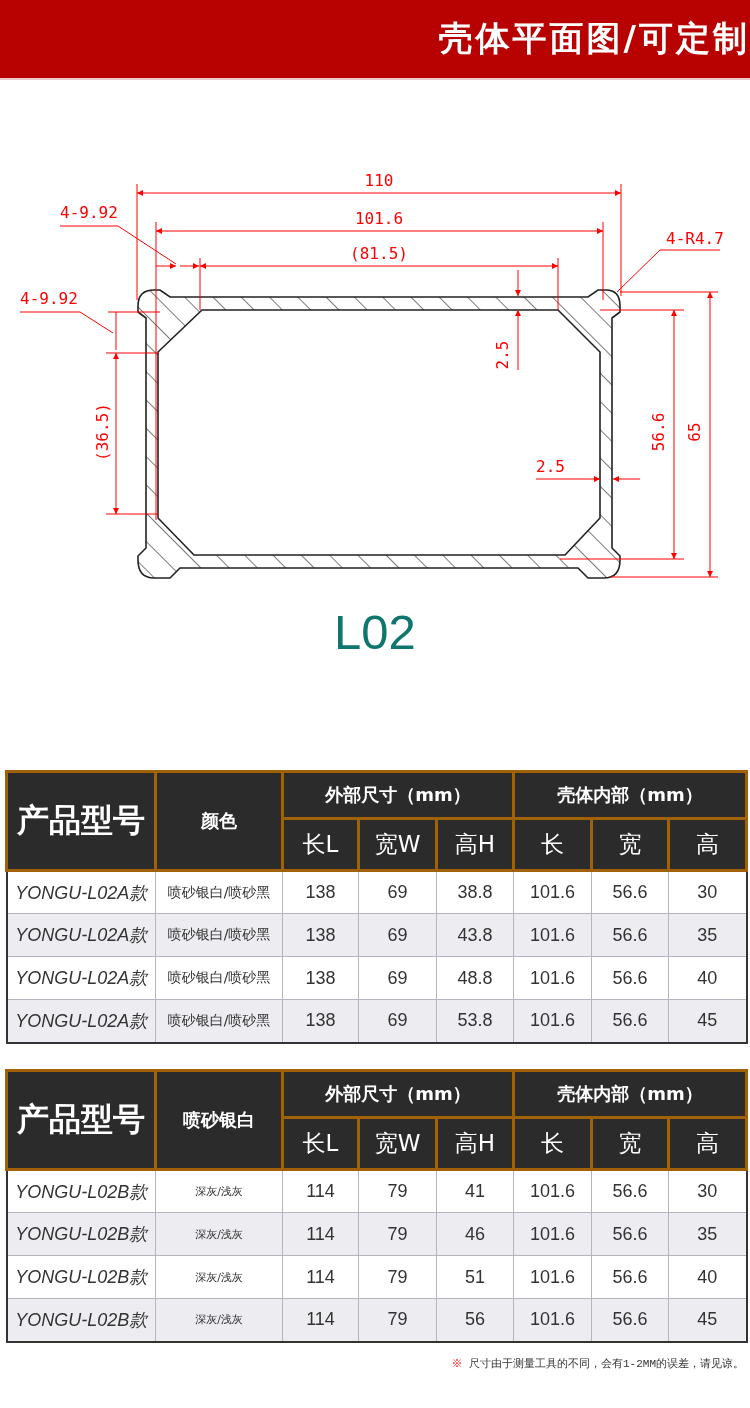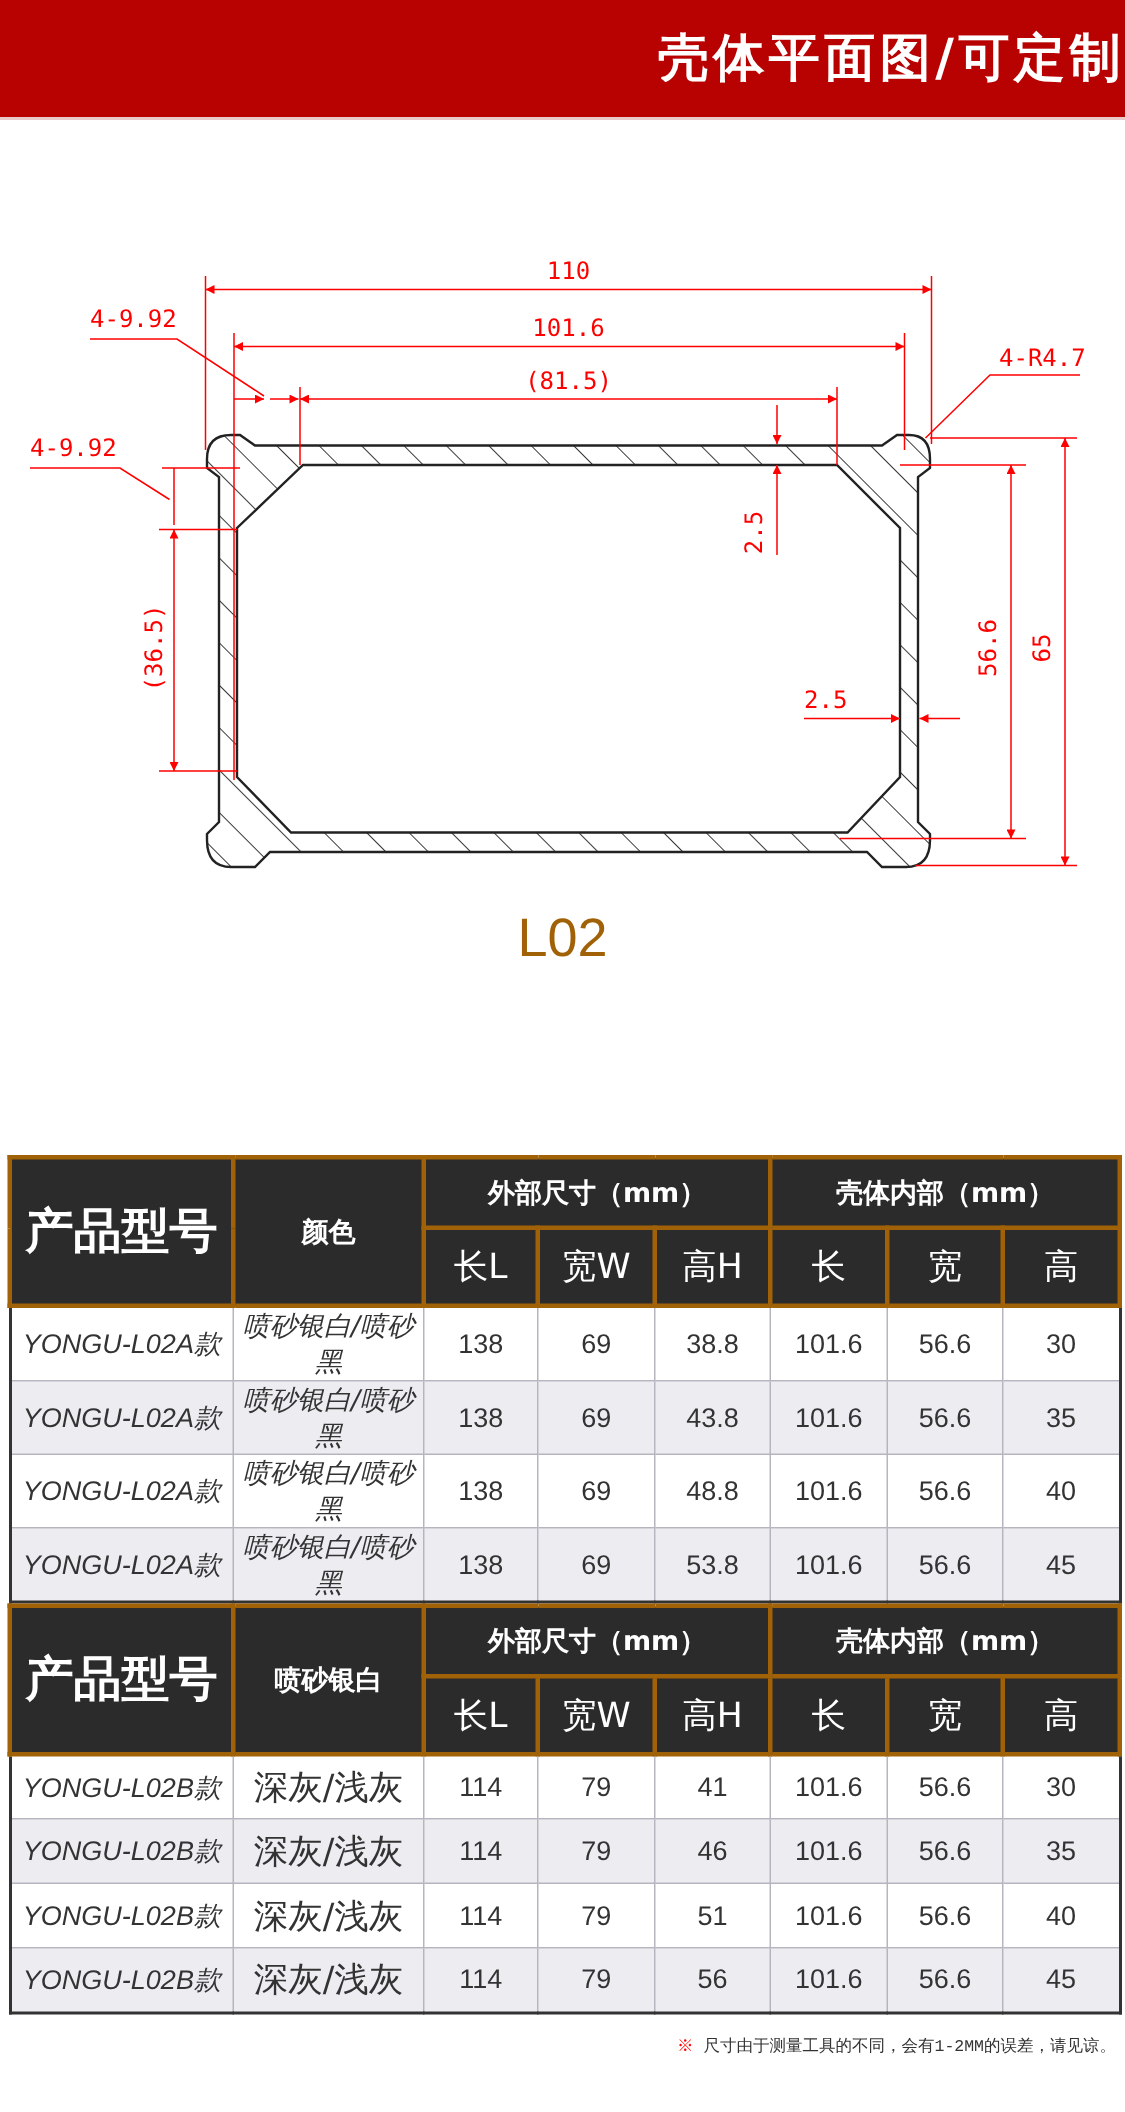--- a/index.html
+++ b/index.html
@@ -1,29 +1,29 @@
 <!DOCTYPE html>
 <html><head>
 <meta charset="utf-8">
 <style>
   * { margin:0; padding:0; box-sizing:border-box; }
   body { width:750px; height:1408px; background:#fff; font-family:"DejaVu Sans", sans-serif; position:relative; overflow:hidden; }
   .banner { position:absolute; left:0; top:0; width:750px; height:80px; background:#b80202; border-bottom:2px solid #e9c9c9; display:flex; align-items:center; justify-content:flex-end; }
   .banner h1 { color:#fff; font-size:34px; font-weight:bold; letter-spacing:3px; }
   .drawing { position:absolute; left:0; top:80px; width:750px; height:640px; }
-  .model { position:absolute; left:0; width:750px; top:604px; text-align:center; color:#a16207; font-family:"Liberation Sans", sans-serif; font-size:36px; }
+  .model { position:absolute; left:0; width:750px; top:604px; text-align:center; color:#0f766e; font-family:"Liberation Sans", sans-serif; font-size:49px; }
   table.spec { position:absolute; left:5px; border-collapse:collapse; table-layout:fixed; width:740px; border:2px solid #333; }
   table.spec th { background:#2b2b2b; color:#fff; font-weight:bold; border:3px solid #a16207; text-align:center; }
   table.spec th.big { font-size:32px; }
   table.spec th.mid { font-size:18px; }
   table.spec th.sub { font-size:23px; font-weight:normal; }
   table.spec td { border:1px solid #b5b5c0; text-align:center; color:#333; font-size:18px; font-family:"Liberation Sans", sans-serif; height:43px; }
   table.spec td.model-cell { font-size:18px;font-style:italic; }
-  table.spec td.color-small { font-size:18px; font-family:"DejaVu Sans", sans-serif;font-style:italic; }
-  table.spec td.color-normal { font-size:23px; font-family:"DejaVu Sans", sans-serif; }
+  table.spec td.color-small { font-size:14px; font-family:"DejaVu Sans", sans-serif; }
+  table.spec td.color-normal { font-size:11px; font-family:"DejaVu Sans", sans-serif; }
   table.spec tr.alt td { background:#ececf1; }
   .note { position:absolute; right:6px; top:1356px; font-size:11px; color:#333;font-family:Liberation Mono, monospace; }
   .note .mark { color:#ff0000; }
 </style>
 </head>
 <body>
 
 <div class="banner">
   <h1>壳体平面图/可定制</h1>
 </div>

